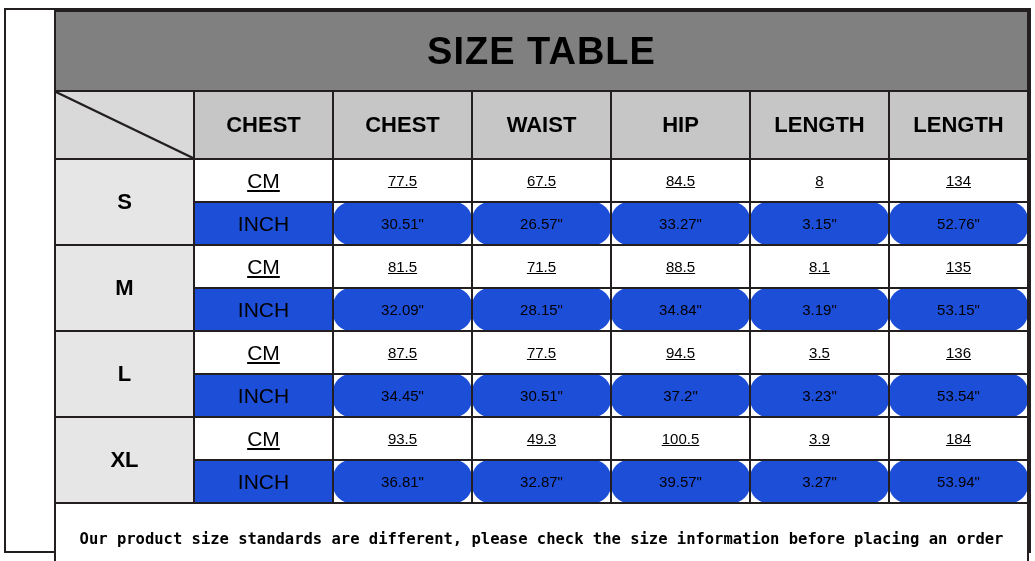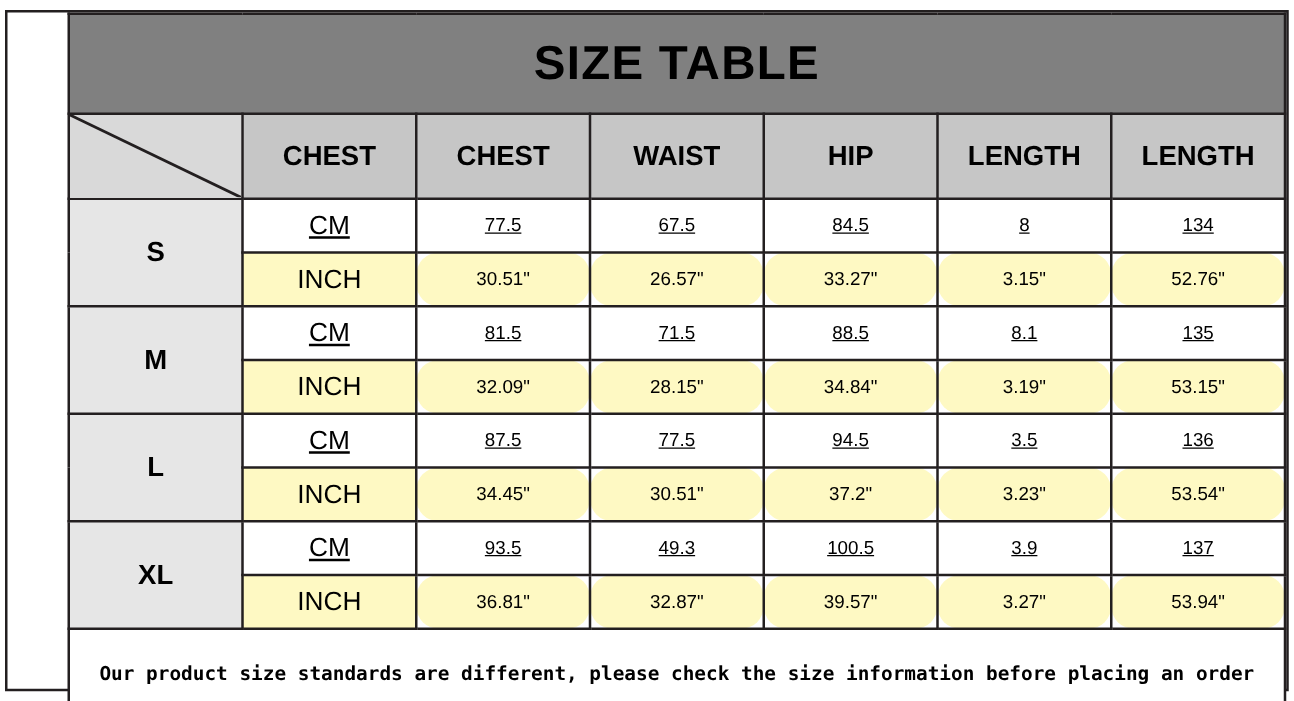--- a/index.html
+++ b/index.html
@@ -91,21 +91,21 @@
     color: #000000;
     border-radius: 18px;
   }
   tr.row-cm td.unit-cell,
   tr.row-cm td.val-cell {
     background: #ffffff;
     text-decoration: underline;
   }
   tr.row-inch td.unit-cell,
   tr.row-inch td.val-cell {
-    background: #fef9c3;
+    background: #1d4ed8;
   }
   tr.data-row {
     height: 43px;
   }
   .note-cell {
     background: #ffffff;
     font-family: "DejaVu Sans Mono", monospace;
     font-size: 15.5px;
     font-weight: bold;
     color: #000000;
@@ -193,21 +193,21 @@
           <td class="val-cell">53.54"</td>
         </tr>
 
         <tr class="data-row row-cm">
           <td class="size-cell" rowspan="2">XL</td>
           <td class="unit-cell">CM</td>
           <td class="val-cell">93.5</td>
           <td class="val-cell">49.3</td>
           <td class="val-cell">100.5</td>
           <td class="val-cell">3.9</td>
-          <td class="val-cell">137</td>
+          <td class="val-cell">184</td>
         </tr>
         <tr class="data-row row-inch">
           <td class="unit-cell">INCH</td>
           <td class="val-cell">36.81"</td>
           <td class="val-cell">32.87"</td>
           <td class="val-cell">39.57"</td>
           <td class="val-cell">3.27"</td>
           <td class="val-cell">53.94"</td>
         </tr>
 

